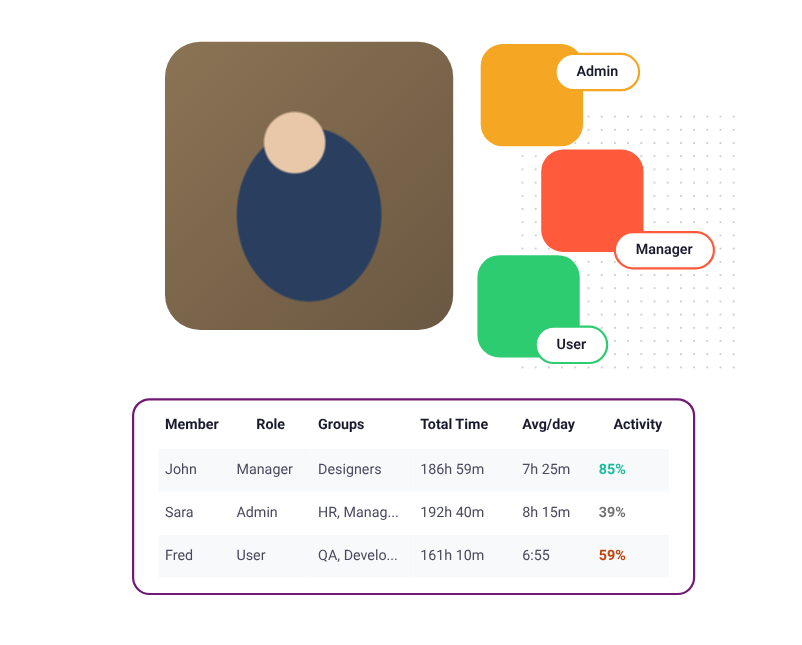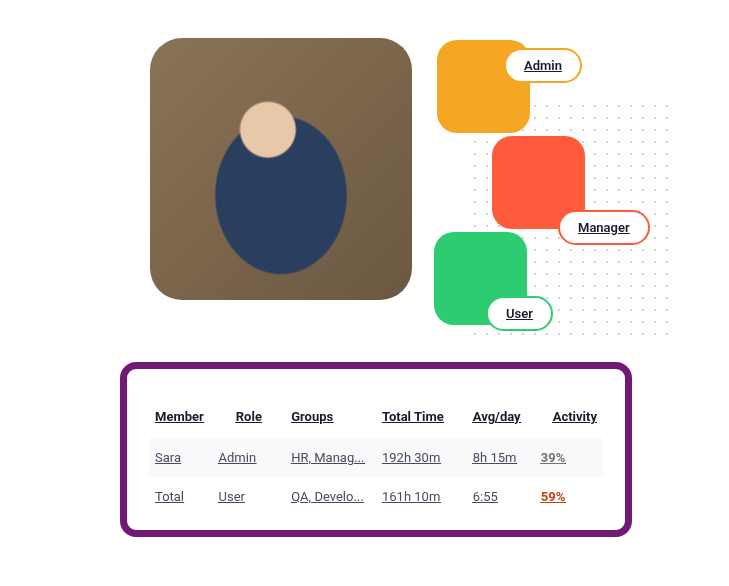--- a/index.html
+++ b/index.html
@@ -1,15 +1,15 @@
 <!DOCTYPE html>
 <html><head>
   <meta charset="utf-8">
   <style>
-    * { margin: 0; padding: 0; box-sizing: border-box; text-decoration: underline; }
+    * { margin: 0; padding: 0; box-sizing: border-box; }
     body {
       width: 729px;
       height: 586px;
       font-family: -apple-system, BlinkMacSystemFont, 'Segoe UI', Roboto, sans-serif;
       background: #ffffff;
       position: relative;
       overflow: hidden;
     }
     .dots-bg {
       position: absolute;
@@ -85,23 +85,23 @@
     .badge-user {
       top: 296px;
       left: 486px;
       border-color: #2ecc71;
     }
     .table-container {
       position: absolute;
       top: 362px;
       left: 120px;
       width: 512px;
-      border: 7px solid #701a75;
+      border: 2px solid #701a75;
       border-radius: 16px;
-      padding: 32px 22px 14px;
+      padding: 7px 22px 14px;
       background: #ffffff;
       z-index: 5;
     }
     table {
       width: 100%;
       border-collapse: collapse;
     }
     th {
       text-align: left;
       font-size: 13px;
@@ -156,29 +156,37 @@
         <th class="col-member">Member</th>
         <th class="col-role">Role</th>
         <th class="col-groups">Groups</th>
         <th class="col-total">Total Time</th>
         <th class="col-avg">Avg/day</th>
         <th class="col-activity">Activity</th>
       </tr>
     </thead>
     <tbody>
       <tr>
+        <td>John</td>
+        <td>Manager</td>
+        <td>Designers</td>
+        <td>186h 59m</td>
+        <td>7h 25m</td>
+        <td class="activity-val" style="color:#1abc9c">85%</td>
+      </tr>
+      <tr>
         <td>Sara</td>
         <td>Admin</td>
         <td>HR, Manag...</td>
-        <td>192h 30m</td>
+        <td>192h 40m</td>
         <td>8h 15m</td>
         <td class="activity-val" style="color:#737373">39%</td>
       </tr>
       <tr>
-        <td>Total</td>
+        <td>Fred</td>
         <td>User</td>
         <td>QA, Develo...</td>
         <td>161h 10m</td>
         <td>6:55</td>
         <td class="activity-val" style="color:#c2410c">59%</td>
       </tr>
     </tbody>
   </table>
 </div>
 

